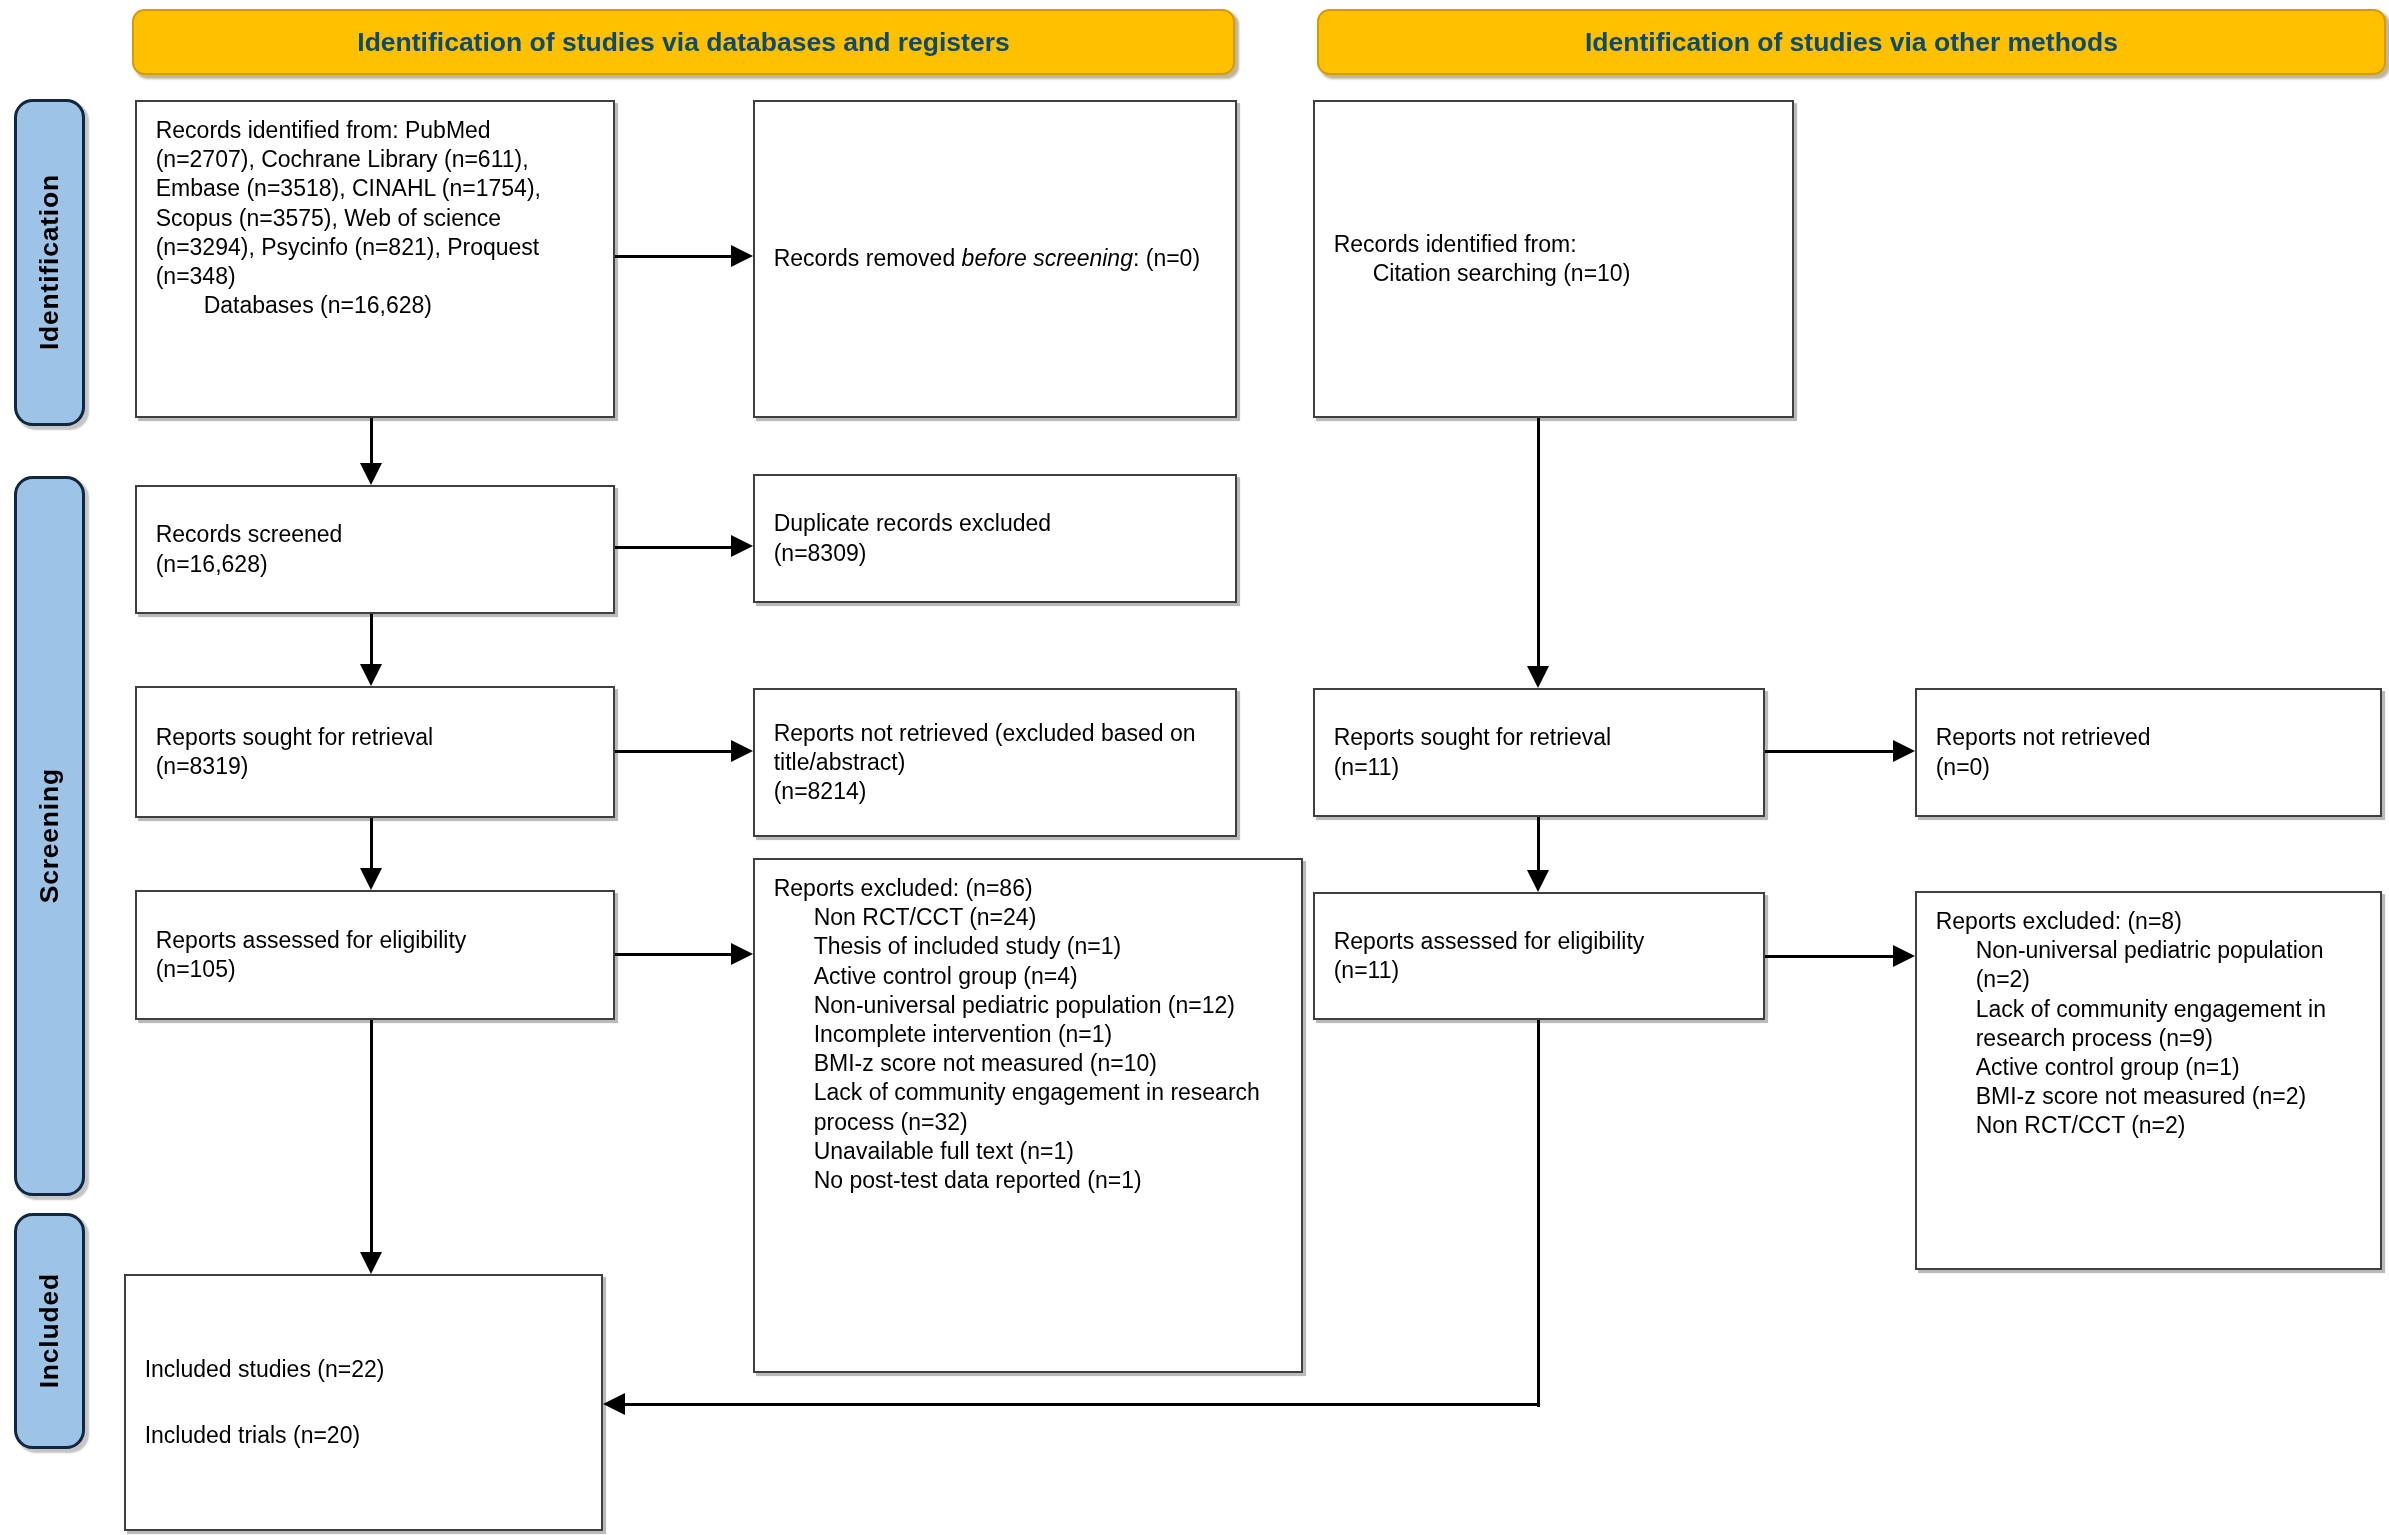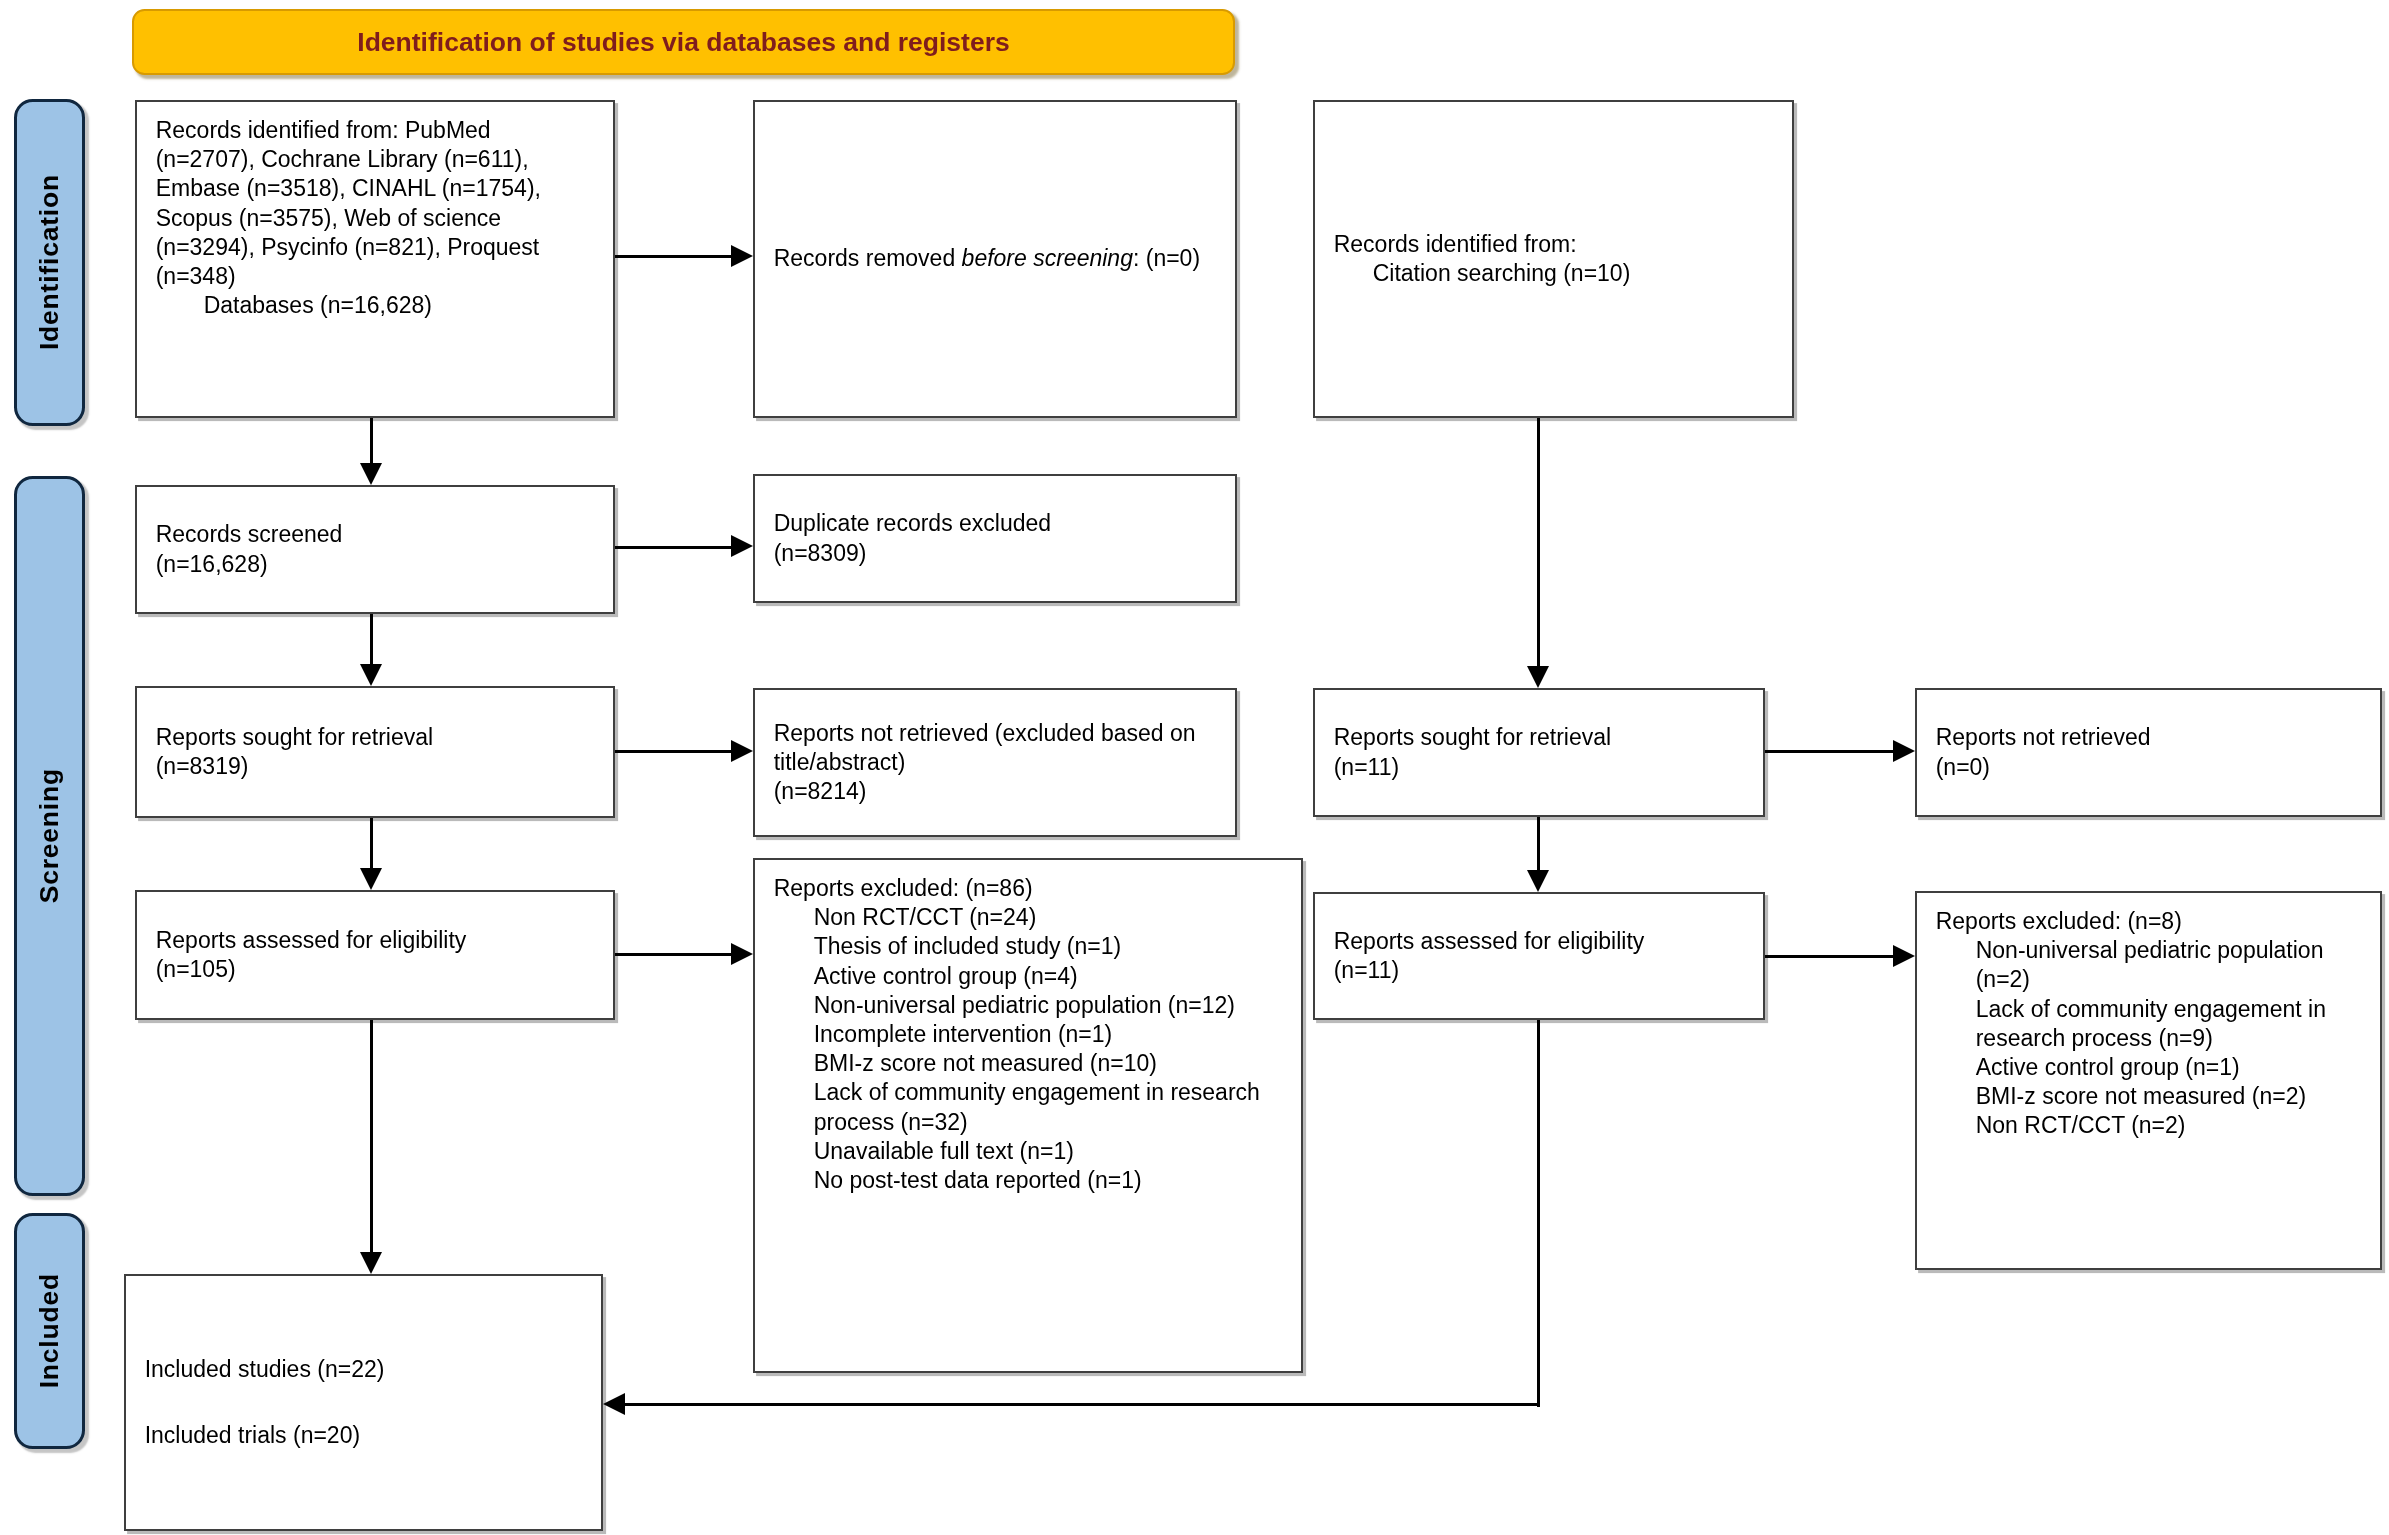--- a/index.html
+++ b/index.html
@@ -2,21 +2,21 @@
 <html style="font-size:12.5px"><head>
 <meta charset="utf-8">
 <style>
   html,body{margin:0;padding:0;background:#ffffff;}
   body{width:2389px;height:1536px;font-family:"Liberation Sans","DejaVu Sans",sans-serif;color:#000;}
   .canvas{position:relative;width:2389px;height:1536px;background:#ffffff;overflow:hidden;}
 
   
   .header{position:absolute;background:#FFC000;border:2.3px solid #D89A00;border-radius:12.5px;
           display:flex;align-items:center;justify-content:center;text-align:center;
-          font-weight:bold;font-size:26.5px;color:#7f1d1d;
+          font-weight:bold;font-size:26.5px;color:#0c4a6e;
           box-shadow:3.9px 3.9px 2.3px rgba(110,90,30,.45);}
 
   
   .side{position:absolute;background:#9DC3E6;border:3.1px solid #10273F;border-radius:18.7px;
         display:flex;align-items:center;justify-content:center;
         box-shadow:3.1px 3.1px 1.6px rgba(90,90,90,.35);}
   .side span{writing-mode:vertical-rl;transform:rotate(180deg);
              font-weight:bold;font-size:26.5px;letter-spacing:0.8px;color:#000;}
 
   
@@ -39,20 +39,23 @@
   .arr-d{position:absolute;width:0;height:0;border-left:11.7px solid transparent;
          border-right:11.7px solid transparent;border-top:22px solid #000;}
 </style>
 </head>
 <body>
 
 <div class="canvas">
 
   <div class="header" style="left:132px;top:9.3px;width:1099px;height:62px;">
     <span>Identification of studies via databases and registers</span>
+  </div>
+  <div class="header" style="left:1317px;top:9.3px;width:1065px;height:62px;">
+    <span>Identification of studies via other methods</span>
   </div>
 
   <div class="side" style="left:14px;top:99px;width:65px;height:321px;">
     <span>Identification</span>
   </div>
   <div class="side" style="left:14px;top:476px;width:65px;height:714px;">
     <span>Screening</span>
   </div>
   <div class="side" style="left:14px;top:1213px;width:65px;height:230px;">
     <span>Included</span>

